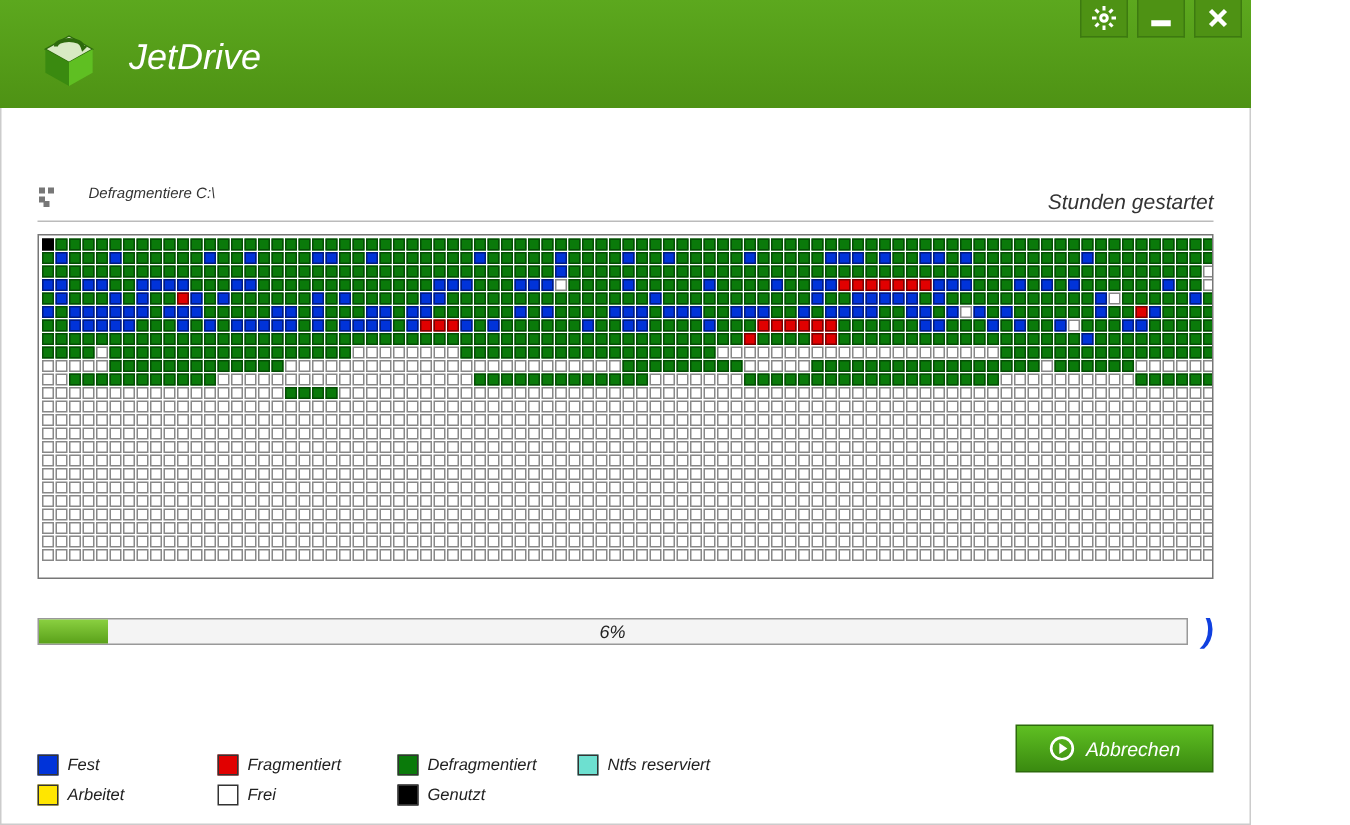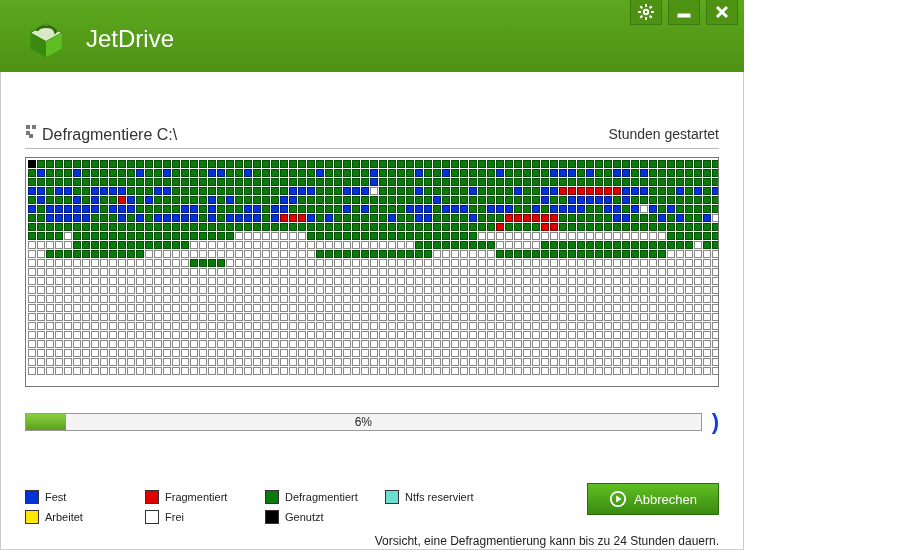--- a/index.html
+++ b/index.html
@@ -1,48 +1,48 @@
 <!DOCTYPE html>
 <html><head>
 <meta charset="utf-8">
 <style>
   html,body{margin:0;padding:0;font-family:"Segoe UI",Arial,sans-serif;background:#fff;}
-  .window{width:744px;height:550px;position:relative;overflow:hidden;}
+  .window{width:834px;height:550px;position:relative;overflow:hidden;font-style:italic;}
   
   .titlebar{height:72px;background:#5aa11a;background:linear-gradient(#5ca81e,#4e9214);position:relative;display:flex;align-items:flex-start;}
   .titlebar-main{display:flex;align-items:center;padding:4px 12px;}
   .app-icon{width:56px;height:56px;margin:6px 12px 0 6px;display:flex;align-items:center;justify-content:center;}
   .app-icon svg{width:56px;height:56px;}
   .app-title{color:#fff;font-size:24px;font-weight:400;margin-top:8px;}
   .win-controls{position:absolute;top:0;right:6px;display:flex;gap:6px;}
   .win-btn{width:30px;height:24px;border:1px solid #3d7a10;border-top:none;background:#4e9214;display:flex;align-items:center;justify-content:center;cursor:pointer;}
   .win-btn svg{stroke:#fff;fill:#fff;}
   
   .content{position:absolute;top:72px;left:0;right:0;bottom:0;background:#fff;border-left:1px solid #ccc;border-right:1px solid #ccc;border-bottom:1px solid #ccc;padding:52px 24px 0 24px;box-sizing:border-box;}
   .status-row{display:flex;align-items:center;justify-content:space-between;border-bottom:1px solid #bbb;padding-bottom:4px;margin-bottom:8px;}
-  .status-left{display:flex;align-items:flex-end;gap:1px;font-size:16px;color:#333;}
+  .status-left{display:flex;align-items:flex-start;gap:18px;font-size:10px;color:#333;}
   .status-icon svg{width:16px;height:16px;}
   .status-right{font-size:14px;color:#333;}
   
   .map-frame{border:1px solid #777;padding:2px;height:224px;overflow:hidden;}
   .cluster-map{display:grid;gap:1px;}
   .cell{width:8px;height:8px;box-sizing:border-box;border:1px solid #555;}
   .c-fest{background:#0033d9;border-color:#001a80;}
   .c-frag{background:#e10000;border-color:#7a0000;}
   .c-defrag{background:#0a7a0a;border-color:#044d04;}
   .c-free{background:#fff;border-color:#888;}
   .c-work{background:#000;border-color:#000;}
   
   .progress-row{display:flex;align-items:center;gap:10px;margin-top:22px;}
   .progress-outer{flex:1;height:16px;border:1px solid #999;background:#f4f4f4;position:relative;}
   .progress-inner{height:100%;background:linear-gradient(#8ad040,#5aa11a);}
   .progress-text{position:absolute;top:0;left:0;right:0;text-align:center;font-size:12px;line-height:16px;color:#222;}
   .spinner{color:#1040e0;font-size:22px;font-weight:bold;}
   
-  .bottom{position:absolute;left:24px;right:24px;bottom:1px;text-align:right;}
+  .bottom{position:absolute;left:24px;right:24px;bottom:12px;}
   .legend{display:grid;grid-template-columns:repeat(4,120px);row-gap:6px;column-gap:0;margin-top:8px;}
   .legend-item{display:flex;align-items:center;gap:6px;font-size:11px;color:#222;}
   .swatch{width:14px;height:14px;border:1px solid #333;box-sizing:border-box;}
   .warning{font-size:12px;color:#222;margin-top:10px;}
   
   .cancel-btn{position:absolute;right:24px;bottom:34px;width:130px;height:30px;background:linear-gradient(#5fbf22,#3a8a10);border:1px solid #2d6a0c;display:flex;align-items:center;justify-content:center;gap:7px;color:#fff;font-size:13px;cursor:pointer;}
   .cancel-btn .circ{width:18px;height:18px;}
 </style>
 </head>
 <body>
@@ -2356,21 +2356,20 @@
           </div>
         <div class="legend-item">
             <span class="swatch" id="sw-free" style="background: rgb(255, 255, 255);"></span>
             <span>Frei</span>
           </div>
         <div class="legend-item">
             <span class="swatch" id="sw-work" style="background: rgb(0, 0, 0);"></span>
             <span>Genutzt</span>
           </div>
       </div>
-      <div class="warning">Vorsicht, eine Defragmentierung kann bis zu 24 Stunden dauern.</div>
     </div>
 
     <div class="cancel-btn">
       <svg class="circ" viewBox="0 0 20 20">
         <circle cx="10" cy="10" r="8" fill="none" stroke="#fff" stroke-width="2"></circle>
         <polygon points="8,6 14,10 8,14" fill="#fff"></polygon>
       </svg>
       <span>Abbrechen</span>
     </div>
 

